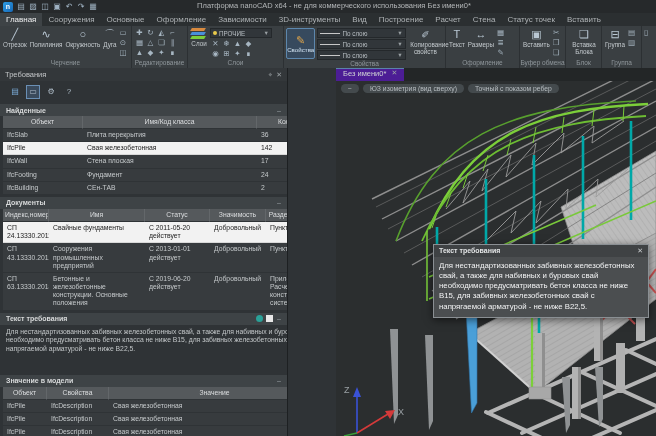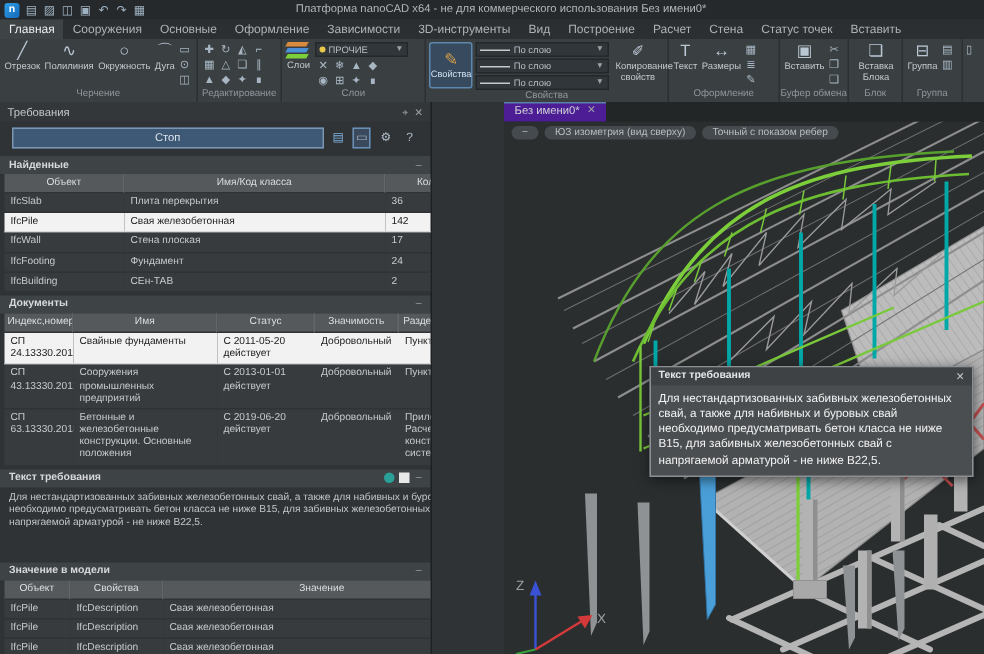--- a/index.html
+++ b/index.html
@@ -318,21 +318,20 @@
 <div class="panel">
   <div class="panel-hd">
     <span>Требования</span>
     <span class="hicons">
       <span>⌖</span>
       <span>✕</span>
     </span>
   </div>
 
   <div class="ptools">
-    <div class="stop-btn">Стоп</div>
     <div class="ptool" style="color:#7fb2e0">▤</div>
     <div class="ptool on">▭</div>
     <div class="ptool">⚙</div>
     <div class="ptool">?</div>
   </div>
 
   <div class="sect">
     <span>Найденные</span>
       <span class="dash">–</span>
   </div>

